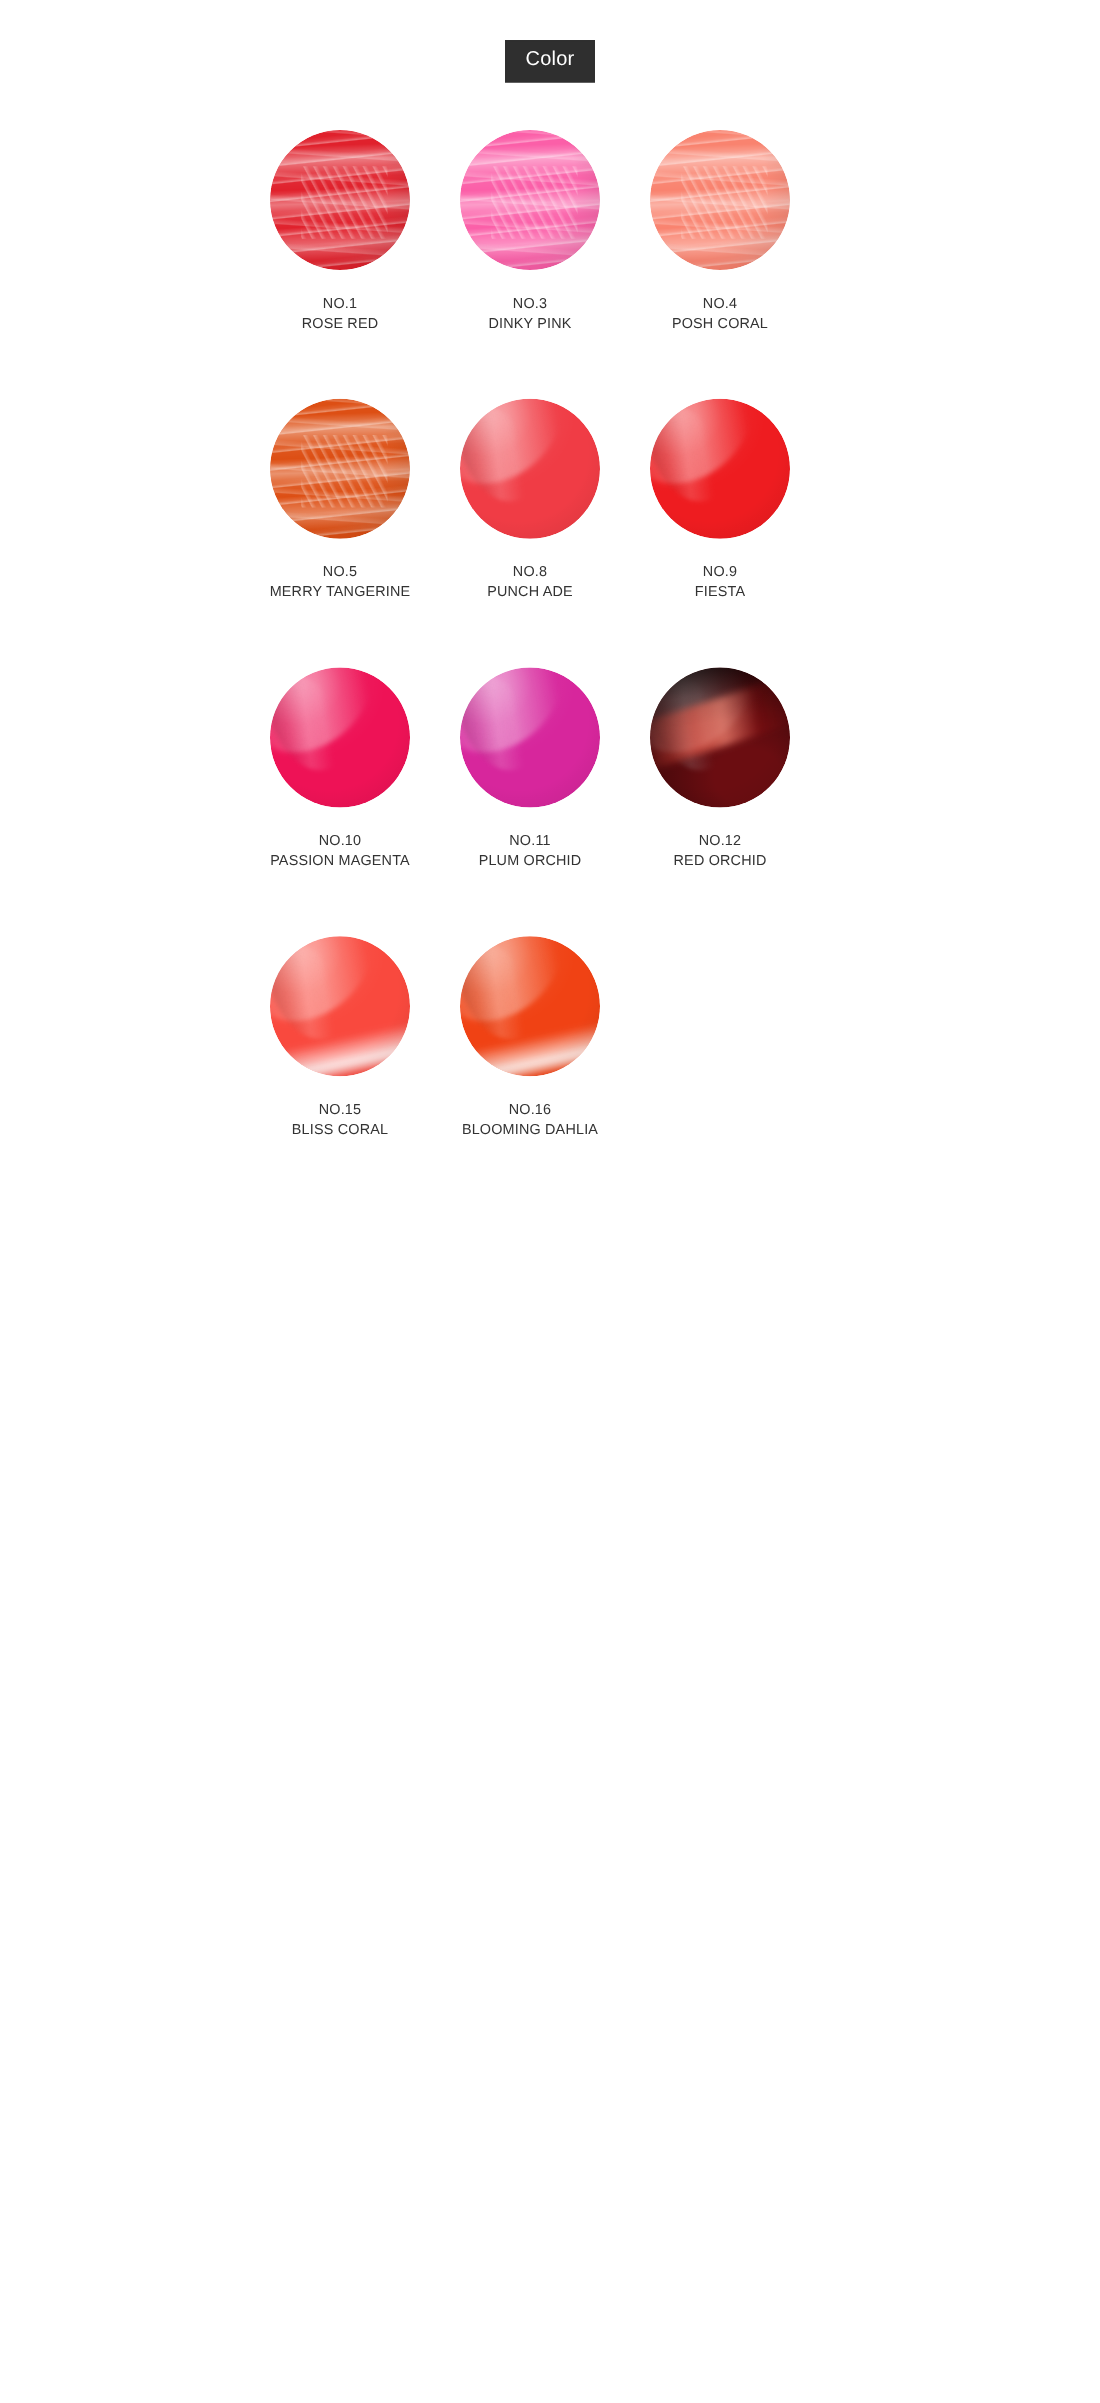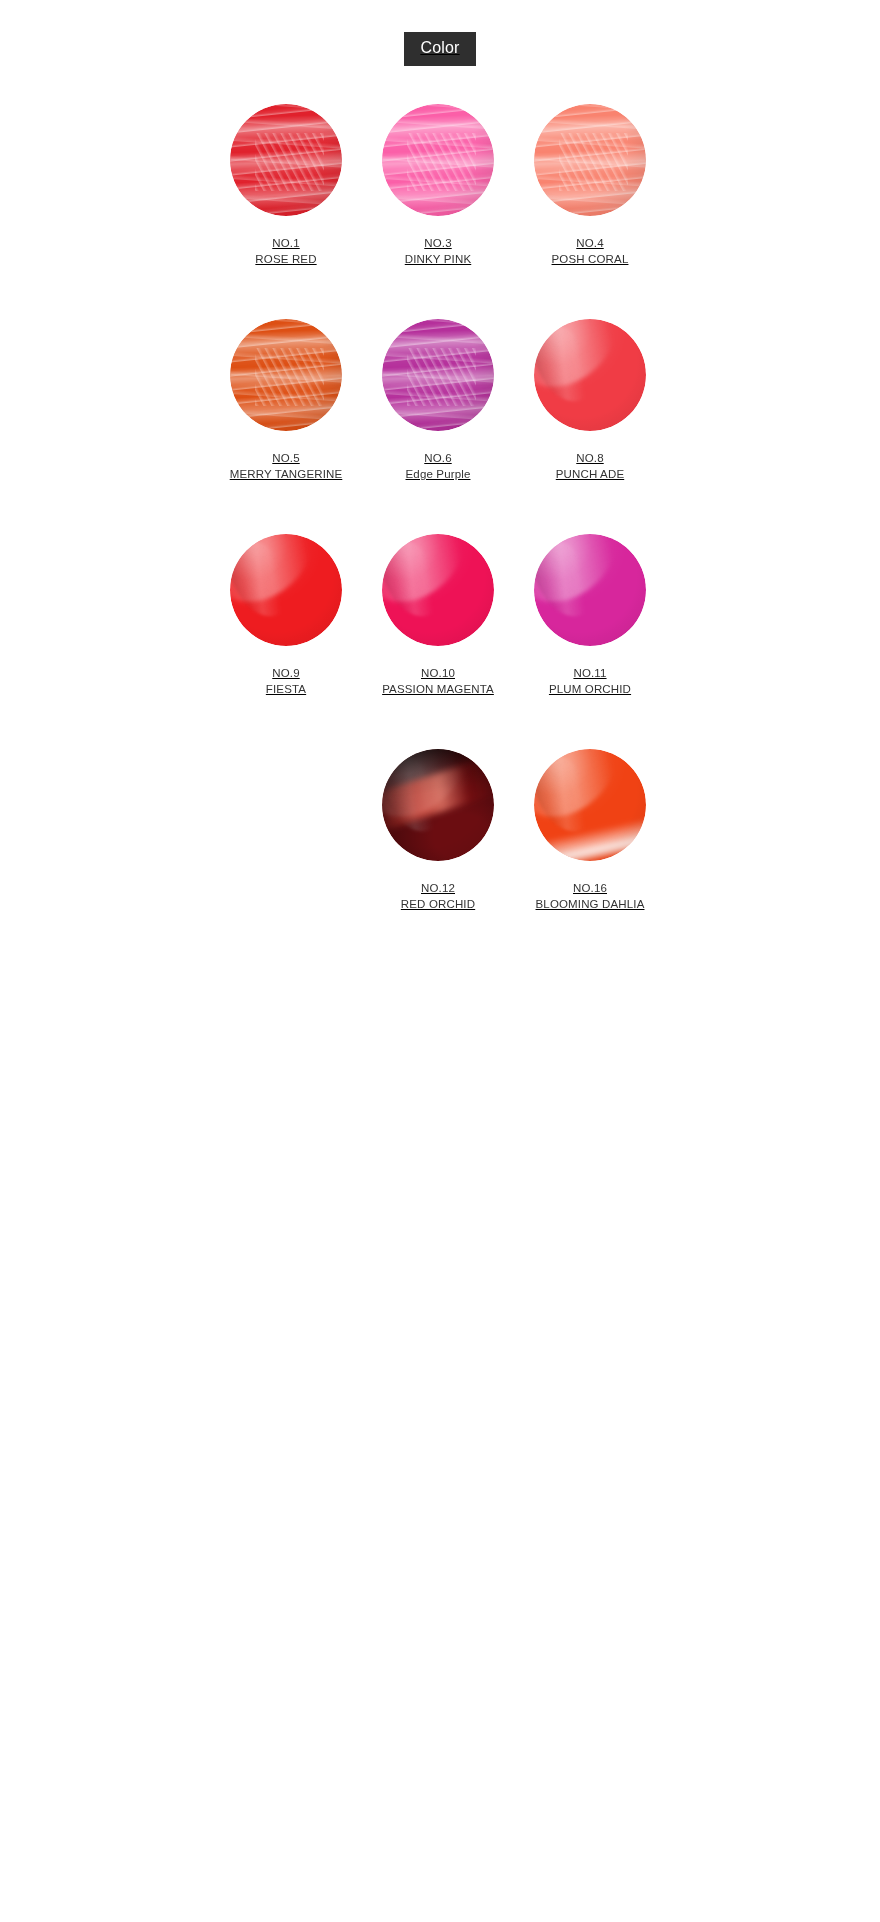--- a/index.html
+++ b/index.html
@@ -13,21 +13,20 @@
     font-family: "Liberation Sans", sans-serif;
     -webkit-font-smoothing: antialiased;
   }
 
   #page {
     position: relative;
     width: 880px;
     height: 1346px;
     background: #ffffff;
     overflow: hidden;
-    text-decoration: underline;
   }
 
   
   .header-wrap {
     width: 100%;
     padding-top: 32px;
     display: flex;
     justify-content: center;
   }
 
@@ -44,21 +43,20 @@
   }
 
   
   .grid {
     width: 470px;
     margin: 0 auto;
     margin-left: 196px;
     padding-top: 38px;
     display: flex;
     flex-wrap: wrap;
-    justify-content: flex-end;
   }
 
   .cell {
     width: 152px;
     margin-bottom: 52px;
     display: flex;
     flex-direction: column;
     align-items: center;
   }
 
@@ -363,34 +361,20 @@
           <div class="tex b"></div>
           <div class="wedge"></div>
           <div class="edgeshade"></div>
         </div>
         <div class="labels">
           <span class="num">NO.5</span>
           <span class="nm">MERRY TANGERINE</span>
         </div>
       </div>
       <div class="cell">
-        <div class="swatch textured">
-          <div class="base" style="background: rgb(181, 48, 155);"></div>
-          <div class="bands"></div>
-          <div class="tex a"></div>
-          <div class="tex b"></div>
-          <div class="wedge"></div>
-          <div class="edgeshade"></div>
-        </div>
-        <div class="labels">
-          <span class="num">NO.6</span>
-          <span class="nm">Edge Purple</span>
-        </div>
-      </div>
-      <div class="cell">
         <div class="swatch glossy">
           <div class="base" style="background: rgb(240, 60, 69);"></div>
           <div class="gloss-main"></div>
           <div class="sweep"></div>
           <div class="fold"></div>
           <div class="lowband"></div>
           <div class="rim"></div>
         </div>
         <div class="labels">
           <span class="num">NO.8</span>
@@ -451,20 +435,34 @@
           <div class="lowband"></div>
           <div class="rim"></div>
         </div>
         <div class="labels">
           <span class="num">NO.12</span>
           <span class="nm">RED ORCHID</span>
         </div>
       </div>
       <div class="cell">
         <div class="swatch glossy lowgloss">
+          <div class="base" style="background: rgb(249, 73, 62);"></div>
+          <div class="gloss-main"></div>
+          <div class="sweep"></div>
+          <div class="fold"></div>
+          <div class="lowband"></div>
+          <div class="rim"></div>
+        </div>
+        <div class="labels">
+          <span class="num">NO.15</span>
+          <span class="nm">BLISS CORAL</span>
+        </div>
+      </div>
+      <div class="cell">
+        <div class="swatch glossy lowgloss">
           <div class="base" style="background: rgb(240, 66, 20);"></div>
           <div class="gloss-main"></div>
           <div class="sweep"></div>
           <div class="fold"></div>
           <div class="lowband"></div>
           <div class="rim"></div>
         </div>
         <div class="labels">
           <span class="num">NO.16</span>
           <span class="nm">BLOOMING DAHLIA</span>

